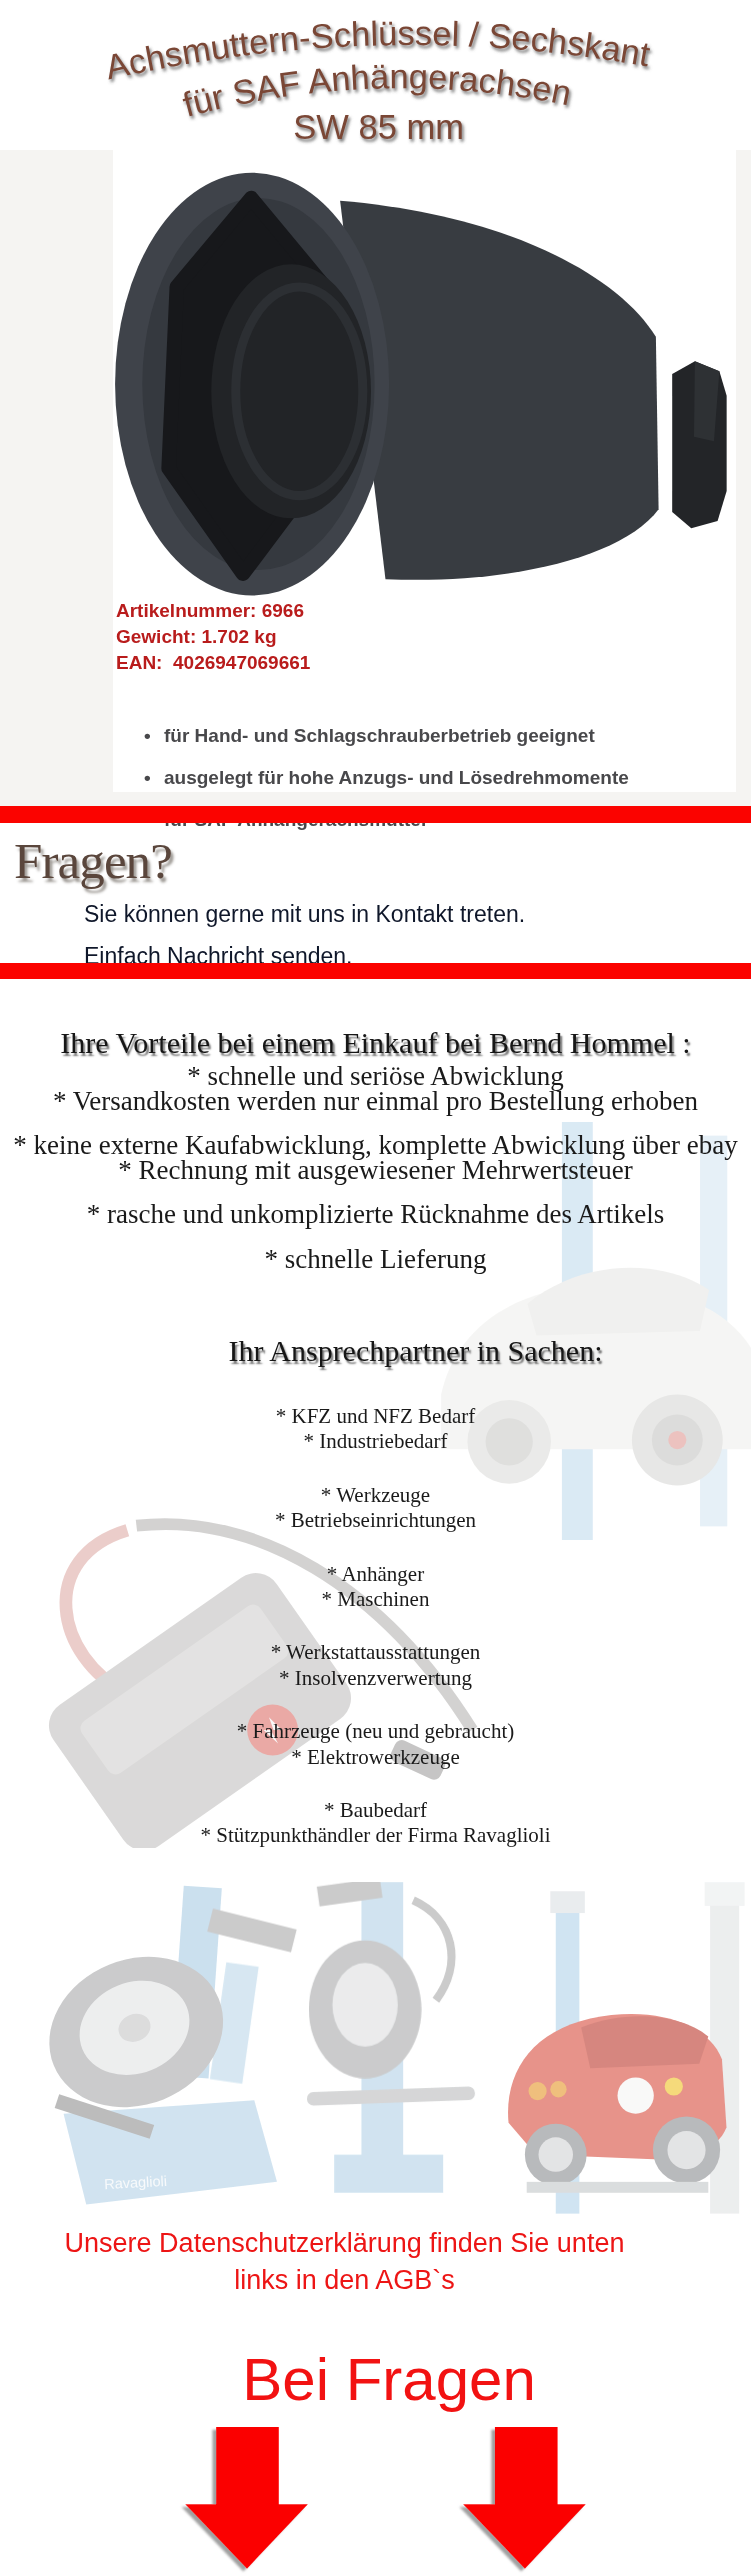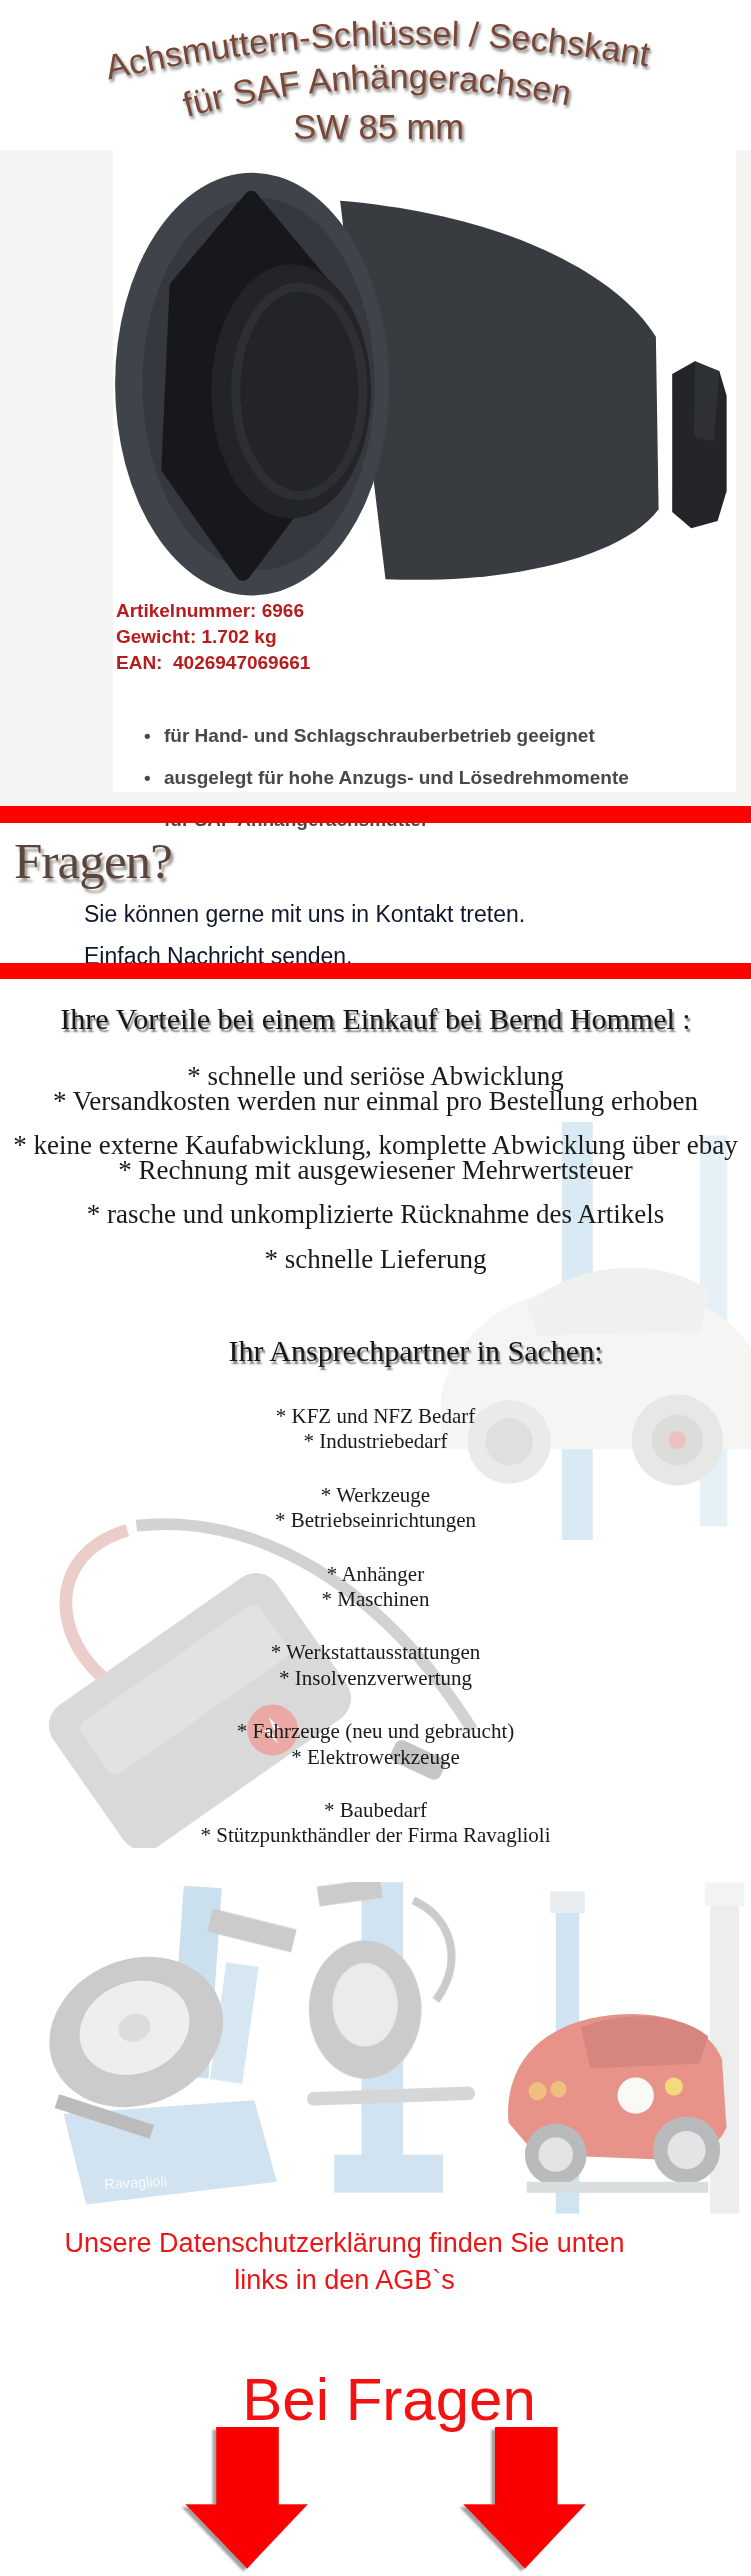--- a/index.html
+++ b/index.html
@@ -49,42 +49,42 @@
   }
   .contact-lines{left:84px;top:885px;z-index:4;}
   .contact-line{font-size:23px;line-height:26px;color:#0f172a;margin-top:16px;}
 
   
   .serif-heading{
     left:0;width:751px;text-align:center;z-index:3;
     font-family:"Liberation Serif",serif;font-size:30px;color:#161616;
     text-shadow:1.8px 2.7px 1.8px rgba(0,0,0,0.55);
   }
-  .benefits-heading{top:1002px;}
+  .benefits-heading{top:1026px;}
   .topics-heading{top:1334px;padding-left:40px;}
   .serif-list{left:0;width:751px;text-align:center;z-index:3;
     font-family:"Liberation Serif",serif;color:#1a1a1a;}
   .benefits-list{top:1064px;font-size:27px;}
   .benefits-list .line{line-height:24.5px;}
   .benefits-list .group{margin-bottom:20px;}
   .topics-list{top:1404px;font-size:21px;}
   .topics-list .line{line-height:25.4px;}
   .topics-list .group{margin-bottom:28px;}
 
   
   .bg-carlift{left:400px;top:1122px;width:352px;height:418px;opacity:0.6;z-index:1;}
   .bg-tester{left:0;top:1503px;width:518px;height:345px;opacity:0.5;z-index:1;}
   .machines-svg{left:0;top:1882px;width:751px;height:350px;opacity:0.85;z-index:1;}
 
   
   .privacy{left:0;top:2225px;width:689px;text-align:center;z-index:3;}
   .privacy-line{font-size:27px;line-height:37px;color:#ed1515;}
   .footer-heading{
     left:0;top:2347px;width:751px;text-align:center;z-index:3;
-    font-size:60px;line-height:65px;color:#f21212;padding-left:27px;box-sizing:border-box;margin-top:20px;
+    font-size:60px;line-height:65px;color:#f21212;padding-left:27px;box-sizing:border-box;
   }
   .arrows-svg{left:0;top:2416px;width:751px;height:160px;z-index:3;}
 </style>
 </head>
 <body>
 
 <div class="abs gray-band"></div>
 <div class="abs content-card"></div>
 
 <svg class="abs title-svg" viewBox="0 0 827 175">

